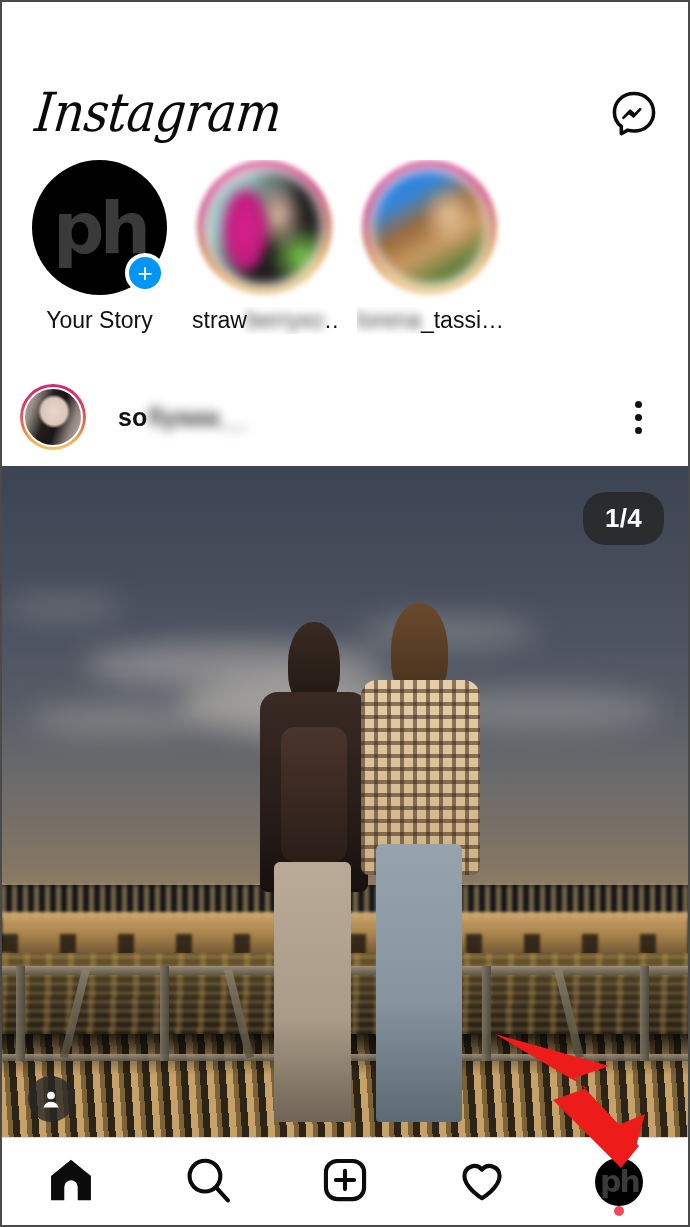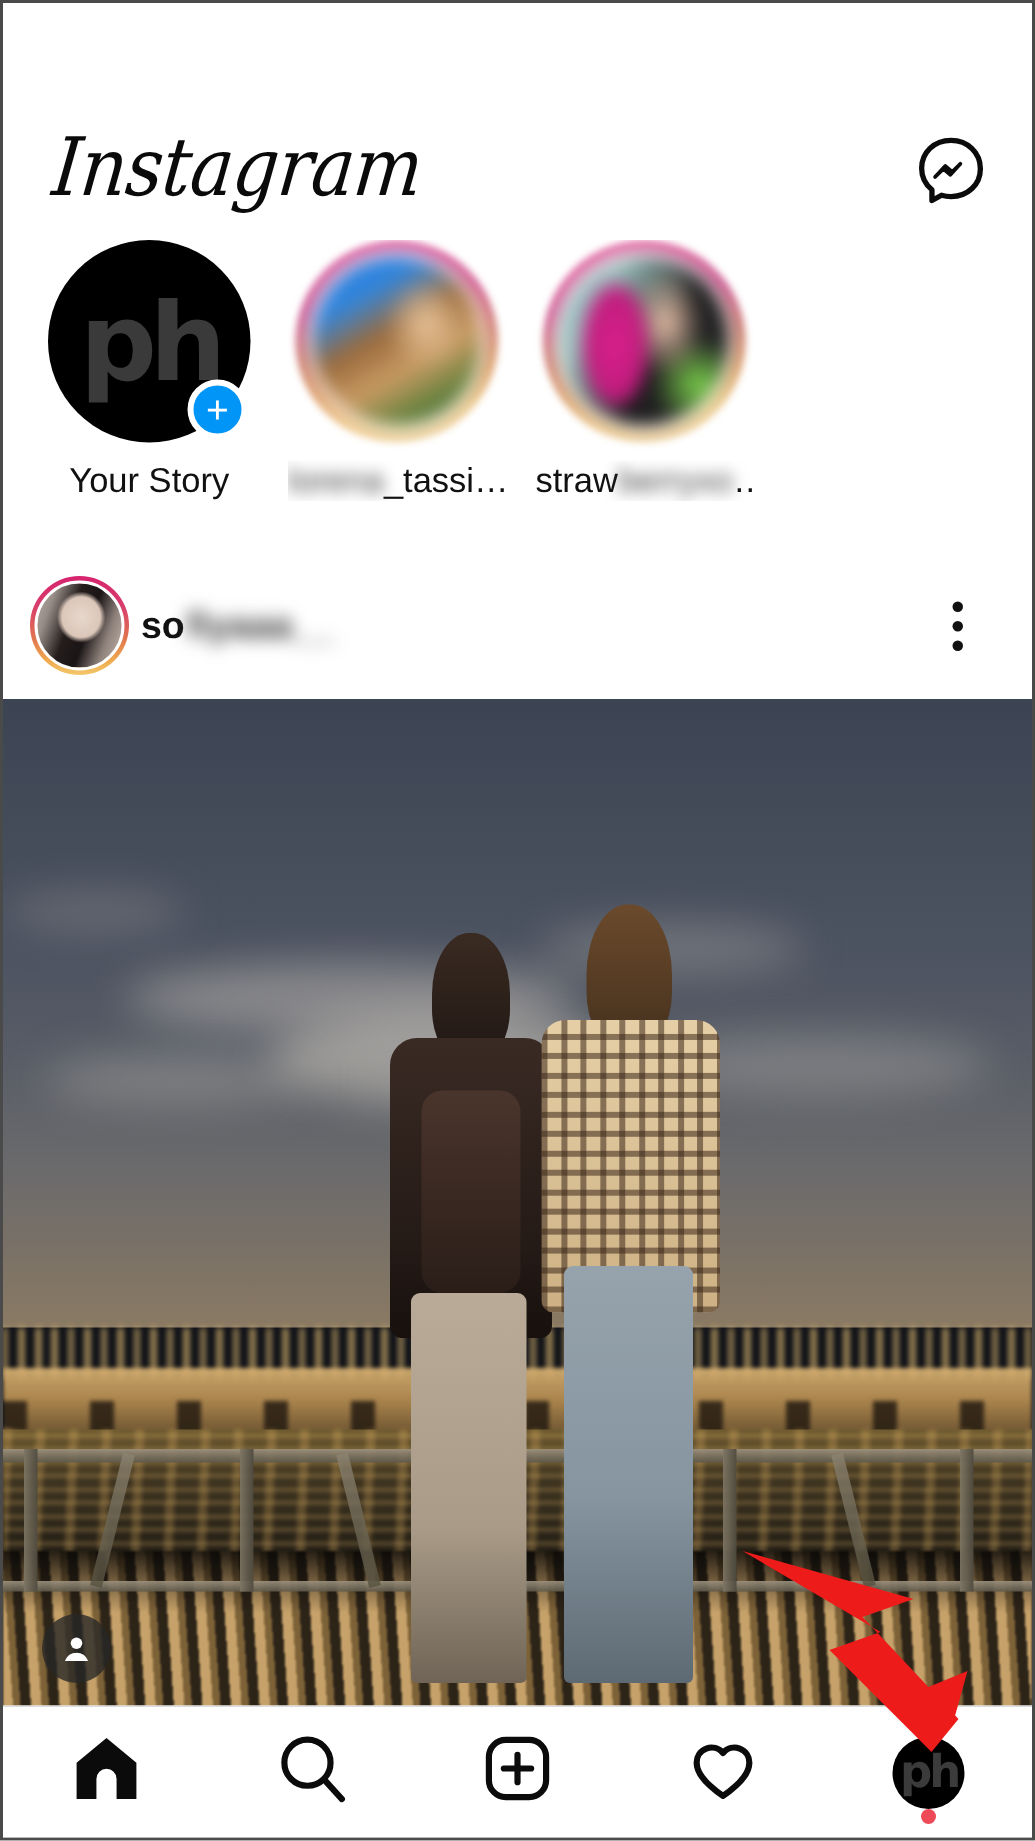--- a/index.html
+++ b/index.html
@@ -188,21 +188,21 @@
     width: 100%; height: 100%;
     border-radius: 50%;
     border: 2px solid #fff;
     box-sizing: border-box;
     overflow: hidden;
     background:
       radial-gradient(ellipse 38% 40% at 52% 40%, #e7d7cc 0%, #dbc7ba 60%, rgba(219,199,186,0) 76%),
       linear-gradient(110deg, #b9b0ab 0%, #968c86 18%, #241d1c 40%, #1a1516 58%, #8d807a 78%, #cbbcb2 100%);
   }
   .post-user {
-    margin-left: 8px;
+    margin-left: 32px;
     display: flex;
     align-items: center;
     font-size: 25px;
     font-weight: 700;
     color: #111;
     cursor: pointer;
   }
   .post-user .blurpart {
     filter: blur(5.5px);
     color: #3a3a3a;
@@ -485,30 +485,30 @@
           <span class="ph">ph</span>
         </div>
         <div class="add-badge">+</div>
       </div>
       <div class="story-label">Your Story</div>
     </div>
 
 
     <div class="story">
       <div class="ring grad">
+        <div class="thumb av2"></div>
+      </div>
+      <div class="story-label blurmid"><span>straw</span><span class="blurpart">berryxo</span><span>…</span></div>
+    </div>
+
+    <div class="story">
+      <div class="ring grad">
         <div class="thumb av3"></div>
       </div>
       <div class="story-label blurmid"><span class="blurpart">lorena</span><span>_tassi…</span></div>
-    </div>
-
-    <div class="story">
-      <div class="ring grad">
-        <div class="thumb av2"></div>
-      </div>
-      <div class="story-label blurmid"><span>straw</span><span class="blurpart">berryxo</span><span>…</span></div>
     </div>
 
   </div>
 
   <div class="post-header">
     <div class="ph-ring">
       <div class="ph-inner"></div>
     </div>
     <div class="post-user">
         <span>so</span>
@@ -554,20 +554,21 @@
       <div class="torso"></div>
       <div class="bag"></div>
       <div class="legs"></div>
     </div>
     <div class="person p-right">
       <div class="head"></div>
       <div class="torso"></div>
       <div class="legs"></div>
     </div>
 
+    <div class="counter">1/4</div>
 
     <div class="tag-indicator">
       <svg width="28" height="28" viewBox="0 0 24 24" aria-hidden="true">
         <circle cx="12" cy="12" r="11" fill="none"></circle>
         <circle cx="12" cy="9" r="3.3" fill="#ffffff"></circle>
         <path d="M5.4 19.2c1.1-3.2 3.6-4.8 6.6-4.8s5.5 1.6 6.6 4.8Z" fill="#ffffff"></path>
       </svg>
     </div>
   </div>
 

